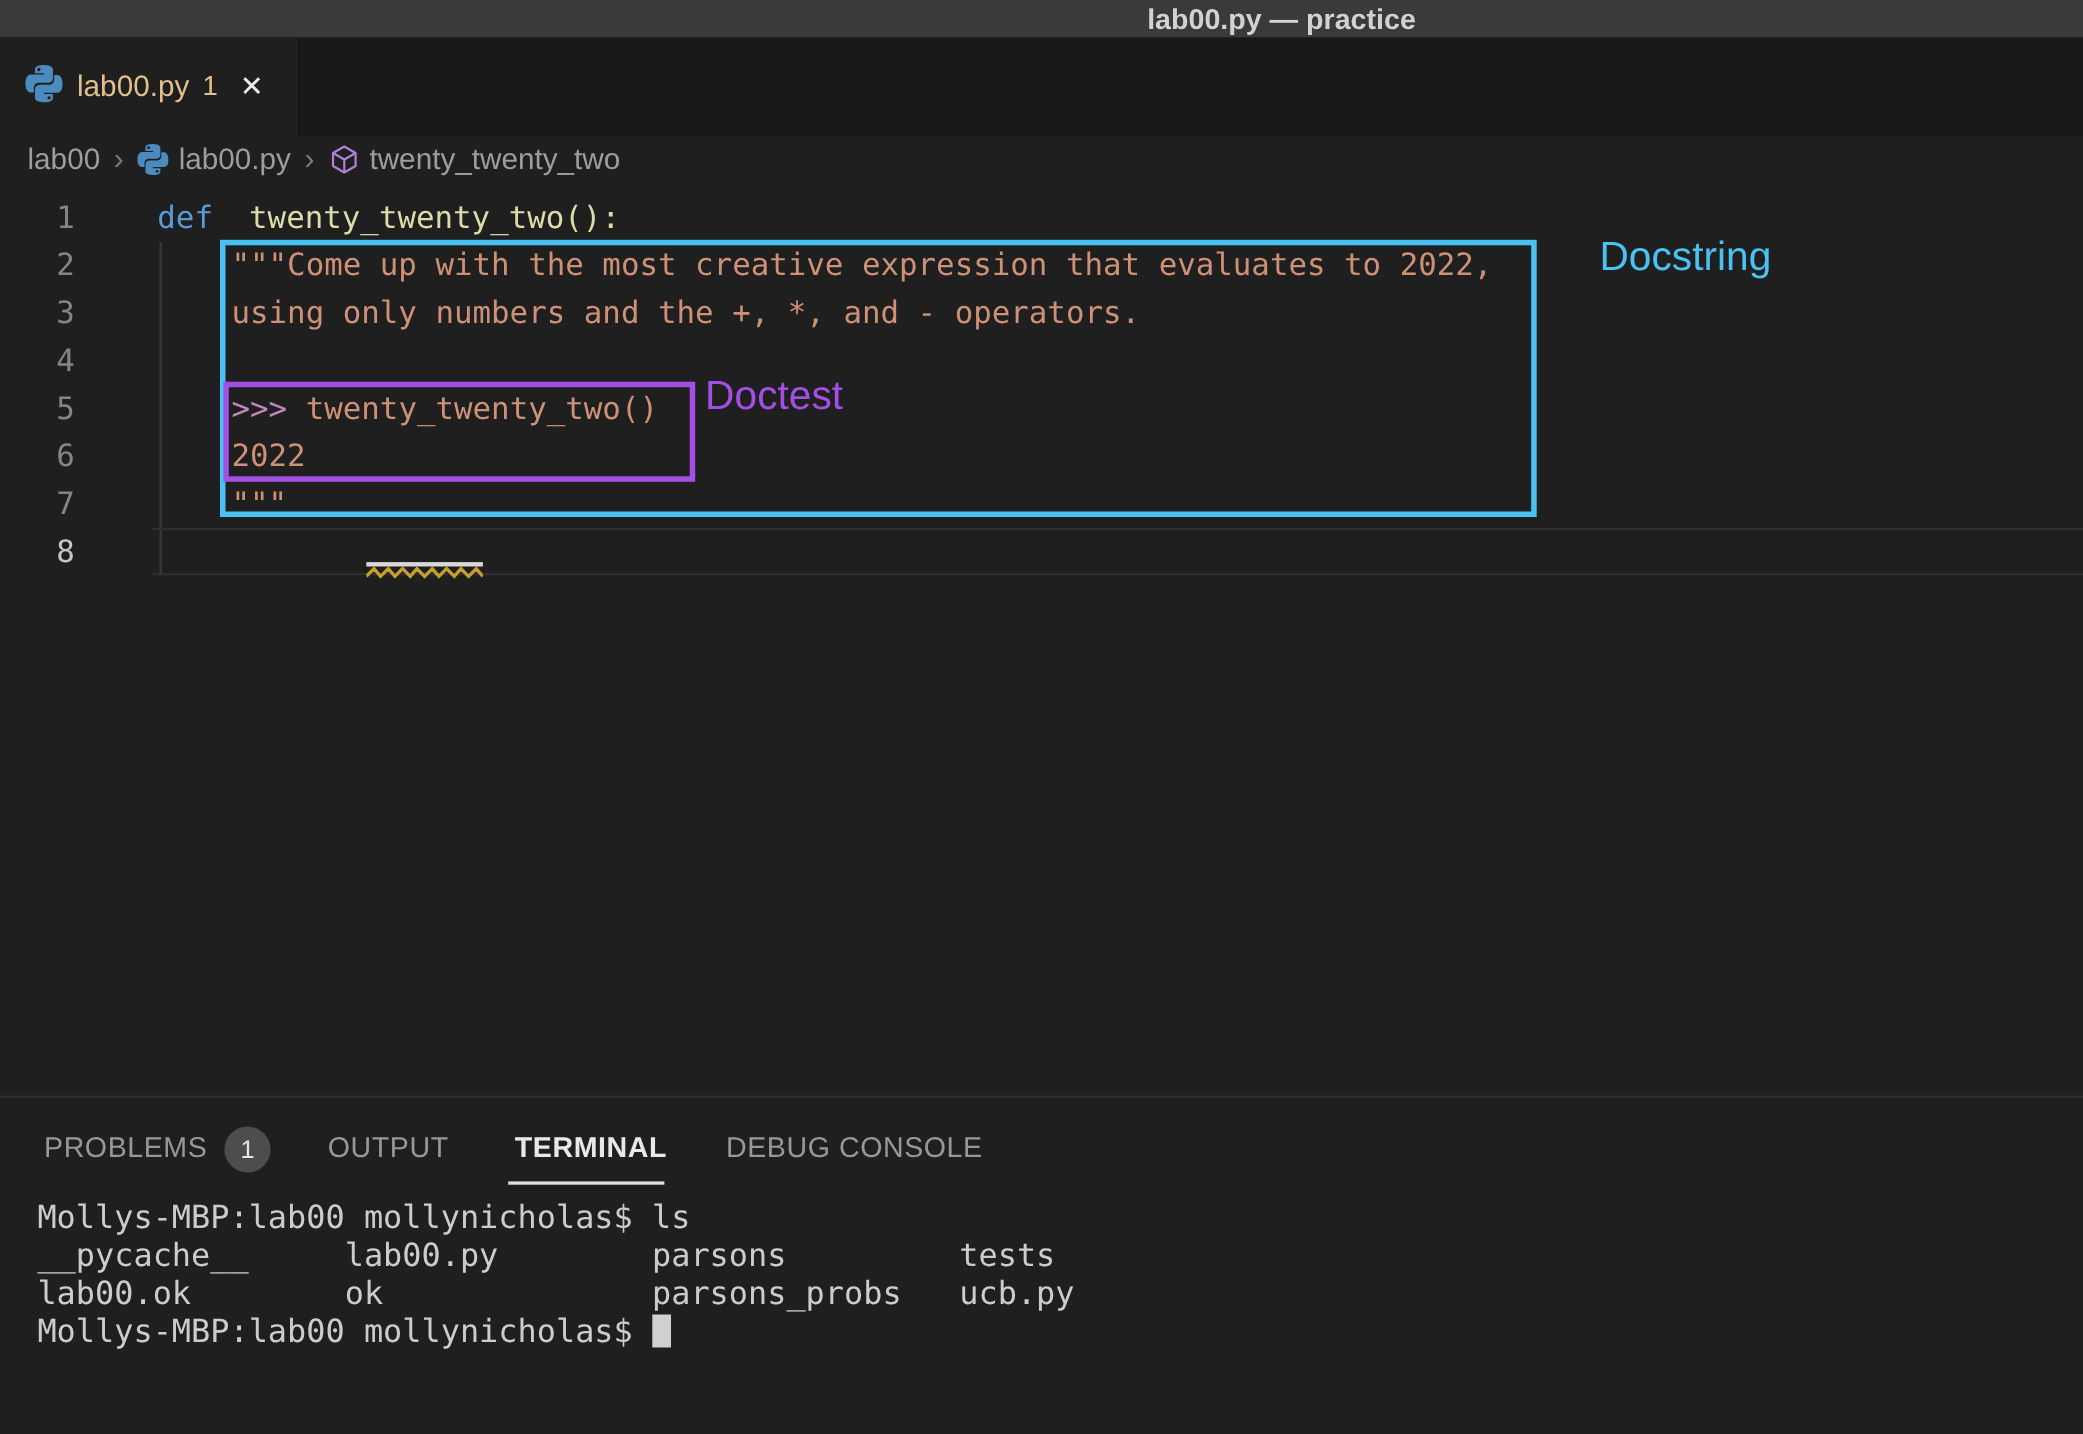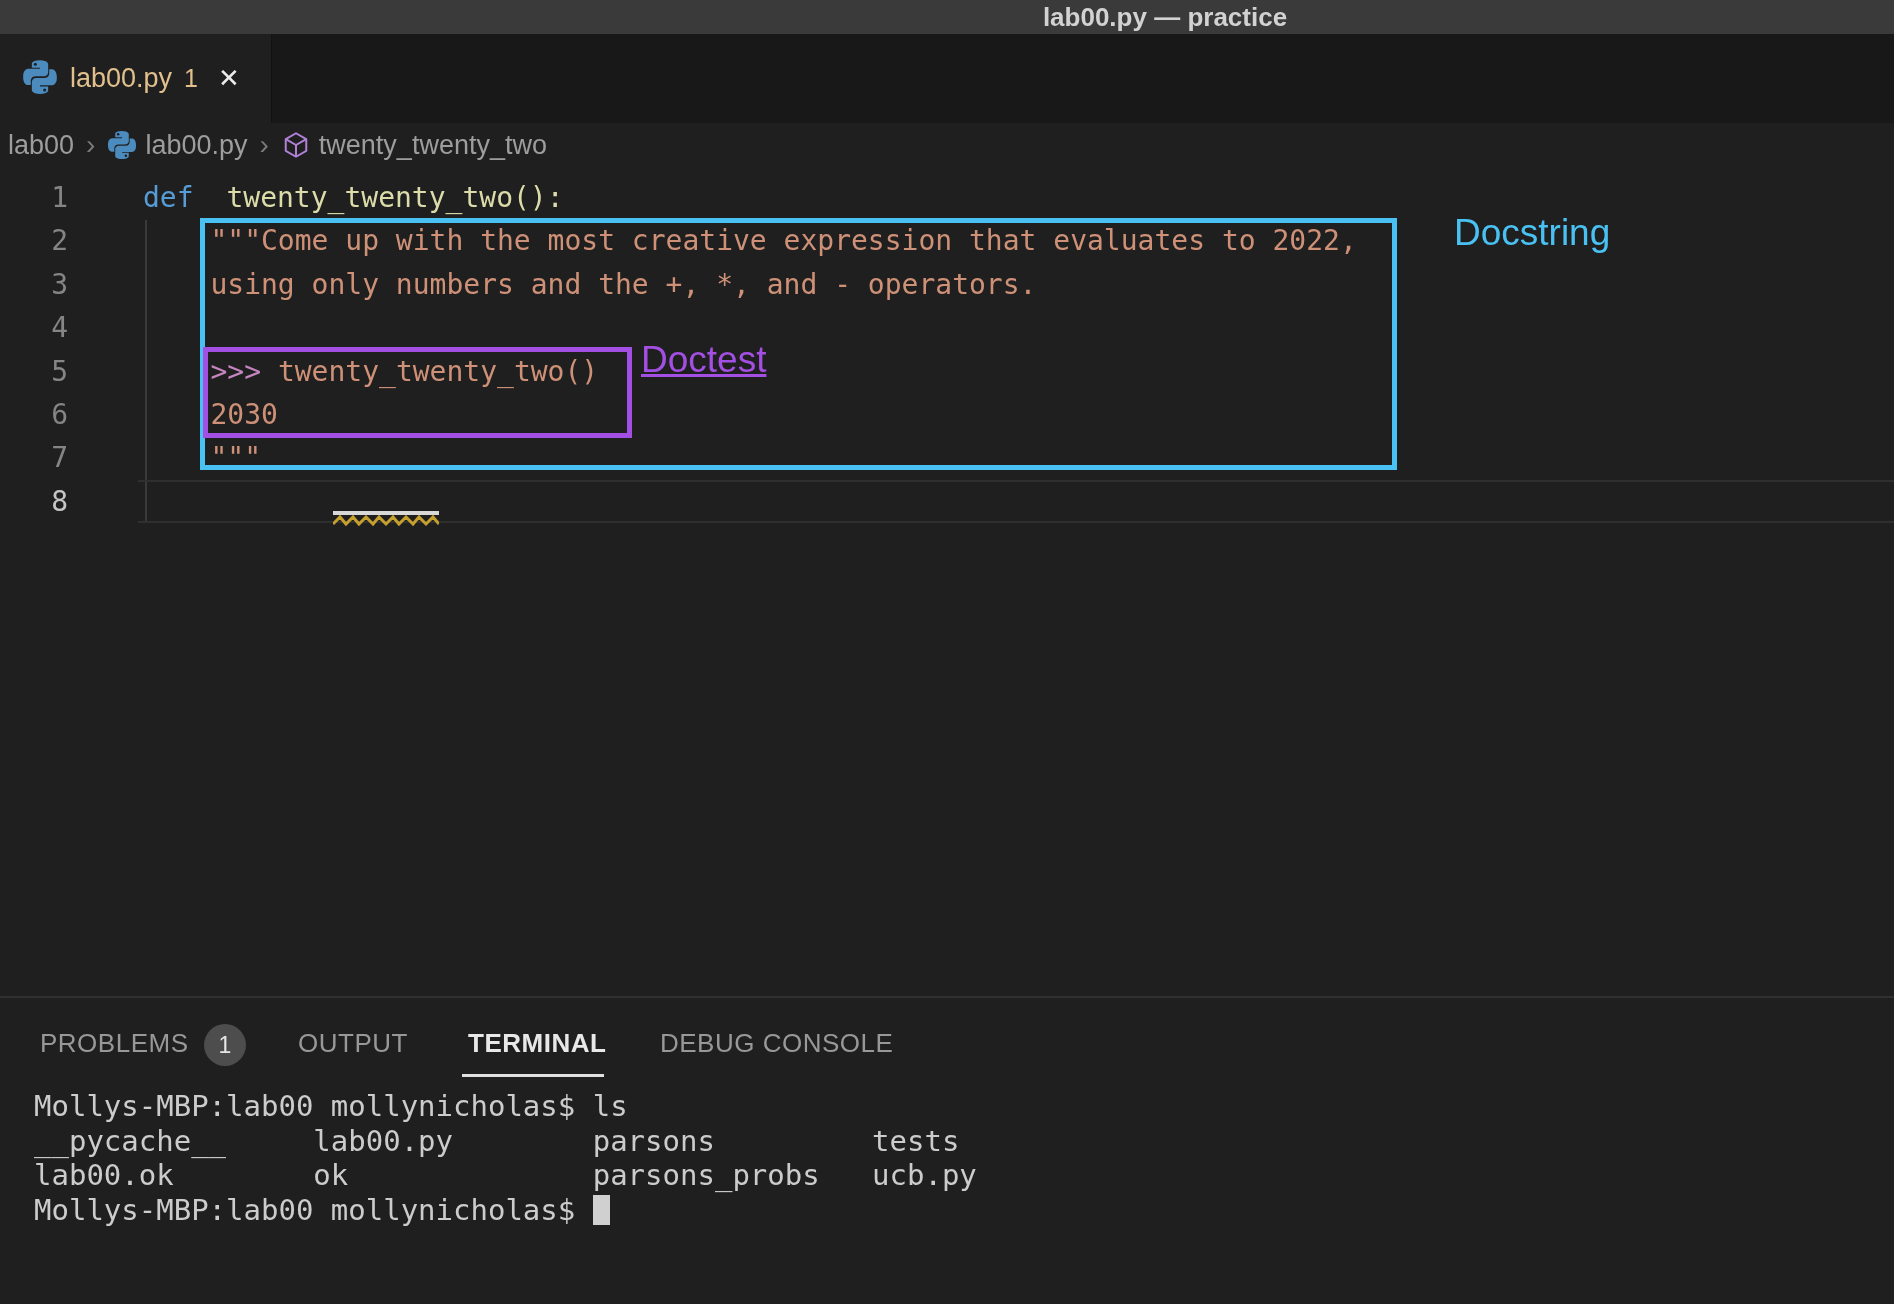--- a/index.html
+++ b/index.html
@@ -16,21 +16,21 @@
   .tabstrip{position:absolute;left:0;top:34px;width:1894px;height:89px;background:#181818;}
   .tab{position:absolute;left:0;top:0;width:272px;height:89px;background:#1f1f1f;
        display:flex;align-items:center;box-sizing:border-box;padding-left:22px;
        border-right:1px solid #121212;}
   .tab .tabname{font-size:27px;margin-left:12px;}
   .tab .tabbadge{font-size:25px;margin-left:12px;}
   .tab .tabclose{font-size:26px;color:#ececec;margin-left:20px;cursor:pointer;}
 
   
   .breadcrumb{position:absolute;left:0;top:123px;width:1894px;height:44px;background:#1f1f1f;
-      display:flex;align-items:center;padding-left:8px;box-sizing:border-box;
+      display:flex;align-items:center;padding-left:25px;box-sizing:border-box;
       font-size:27px;color:#9d9d9d;}
   .breadcrumb .sep{color:#7a7a7a;margin:0 12px;font-size:28px;}
   .breadcrumb .bc-icon{display:inline-flex;margin-right:8px;align-items:center;}
 
   
   .code-lines{position:absolute;left:0;top:176px;width:1894px;}
   .code-row{display:flex;height:43.4px;line-height:43.4px;
             font-family:"DejaVu Sans Mono",monospace;font-size:28px;}
   .code-row .ln{width:68px;text-align:right;color:#858585;flex:none;
                 font-family:"DejaVu Sans Mono",monospace;}
@@ -42,21 +42,21 @@
   .indent-guide{position:absolute;left:145px;top:220px;width:2px;height:303px;background:#3a3a3a;}
   .current-line{position:absolute;left:138px;right:0;top:480px;height:43px;box-sizing:border-box;
       border-top:2px solid #2f2f2f;border-bottom:2px solid #2f2f2f;}
 
   
   .anno-box{position:absolute;box-sizing:border-box;border:5px solid;}
   .box-docstring{left:200px;top:218px;width:1197px;height:252px;}
   .box-doctest{left:203px;top:347px;width:429px;height:91px;}
   .anno-label{position:absolute;font-size:37px;white-space:nowrap;}
   .label-docstring{left:1406px;top:212px;margin-left:48px;}
-  .label-doctest{left:641px;top:339px;text-decoration:underline;}
+  .label-doctest{left:641px;top:339px;}
 
   
   .squiggle-wrap{position:absolute;left:333px;top:511px;width:106px;}
   .squiggle-wrap .ws-bar{width:106px;height:4px;background:#d8d8d8;}
   .squiggle-wrap svg{display:block;margin-top:-1px;}
 
   
   .panel{position:absolute;left:0;top:996px;width:1894px;height:308px;background:#1f1f1f;
          border-top:2px solid #303030;box-sizing:border-box;}
   .panel-tab{position:absolute;top:1028px;font-size:26px;letter-spacing:.5px;color:#989898;
@@ -138,21 +138,21 @@
       <div class="code-row">
         <span class="ln">4</span>
         <span class="lc"></span>
       </div>
       <div class="code-row">
         <span class="ln">5</span>
         <span class="lc"><span class="tok-pl">    </span><span class="tok-kw2">&gt;&gt;&gt; </span><span class="tok-str">twenty_twenty_two()</span></span>
       </div>
       <div class="code-row">
         <span class="ln">6</span>
-        <span class="lc"><span class="tok-str">    2030</span></span>
+        <span class="lc"><span class="tok-str">    2022</span></span>
       </div>
       <div class="code-row">
         <span class="ln">7</span>
         <span class="lc"><span class="tok-str">    """</span></span>
       </div>
       <div class="code-row active">
         <span class="ln">8</span>
       </div>
     </div>
 

